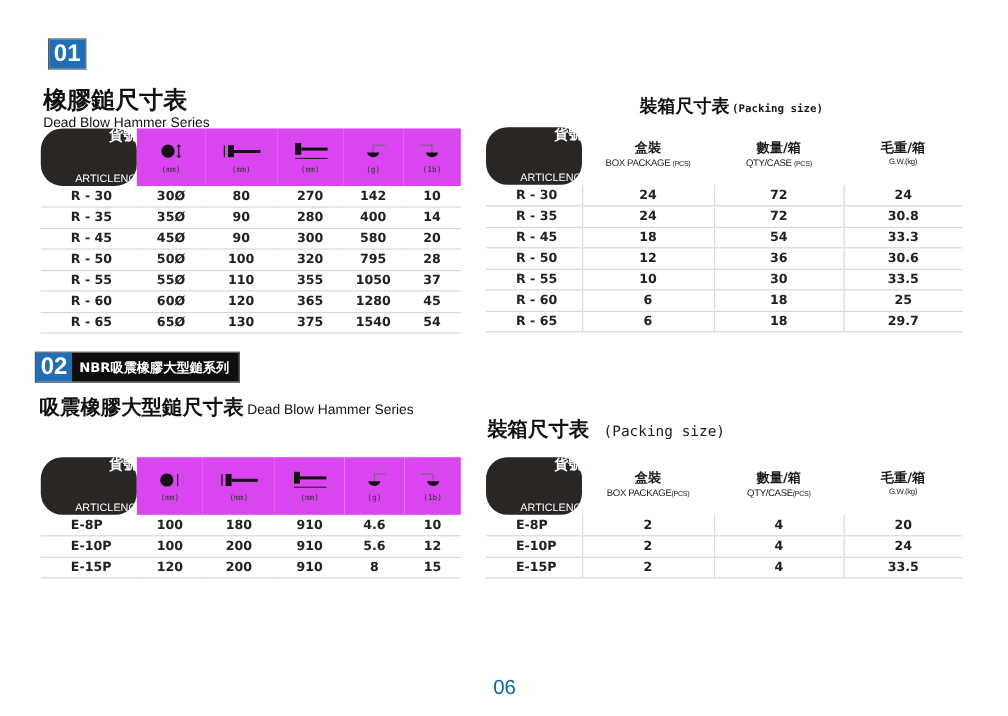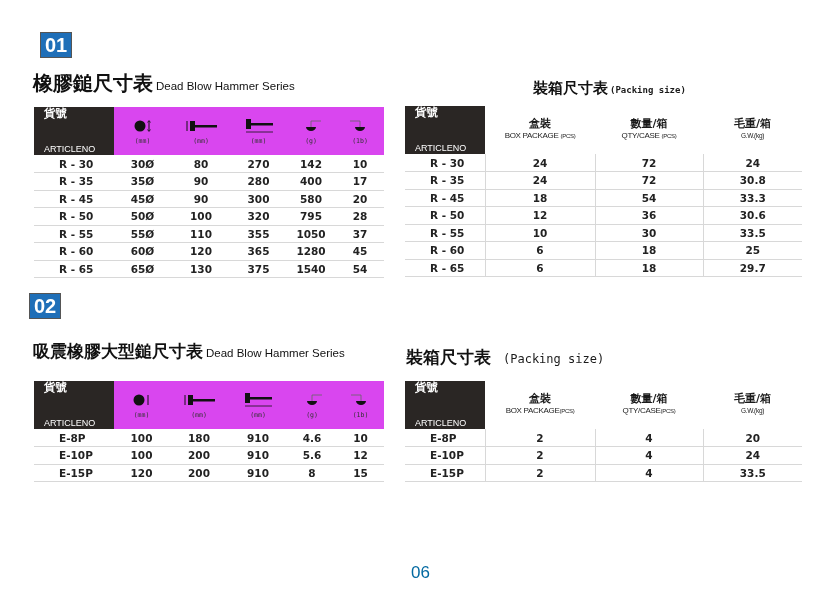--- a/index.html
+++ b/index.html
@@ -11,21 +11,21 @@
   .sec-label { background: #0d0d0d; color: #fff; font-size: 11px; font-weight: bold; padding: 0 8px 0 6px; display: flex; align-items: center; }
 
   .title { position: absolute; display: flex; align-items: baseline; white-space: nowrap; }
   .title .zh { font-size: 20px; font-weight: bold; color: #111; }
   .title .en { font-size: 11.5px; font-family: "Liberation Sans", sans-serif; margin-left: 3px; color: #111; }
   .title .mono { font-family: "DejaVu Sans Mono", monospace; font-size: 9px; font-weight: bold; margin-left: 2px; }
   .title .mono-lg { font-family: "DejaVu Sans Mono", monospace; font-size: 12px; margin-left: 12px; }
 
   table { position: absolute; border-collapse: collapse; table-layout: fixed; }
   thead th { background: #d946ef; height: 38px; vertical-align: middle; font-weight: normal; }
-  th.art { background: #2a2624; color: #fff; text-align: left; padding-left: 10px; }
+  th.art { background: #2a2624; color: #fff; text-align: right; padding-left: 10px; border-radius: 18px; }
   th.art .zh { display: block; font-size: 11.5px; font-weight: bold; line-height: 13px; }
   th.art .en { display: block; font-size: 9px; font-family: "Liberation Sans", sans-serif; line-height: 11px; margin-top: 24px; }
   .unit { display: block; font-size: 6.5px; color: #333; margin-top: 5px; font-family: "DejaVu Sans Mono", monospace; }
   .ico { display: block; height: 14px; text-align: center; }
   tbody td { font-size: 10.5px; font-weight: bold; text-align: center; height: 17.5px; border-bottom: 1px solid #d8d8d8; color: #222; font-family: "DejaVu Sans", sans-serif; }
   tbody td.art-cell { text-align: left; padding-left: 25px; }
   .pk tbody td.bl { border-left: 1px solid #d8d8d8; }
   .pk th.h { text-align: center; line-height: 12px; }
   .pk th.h .zh { display: block; font-size: 11px; font-weight: bold; }
   .pk th.h .en { display: block; font-size: 8px; font-family: "Liberation Sans", sans-serif; letter-spacing: -0.3px; }
@@ -34,21 +34,21 @@
 
   .page-num { position: absolute; left: 411px; top: 563px; font-size: 17px; font-family: "Liberation Sans", sans-serif; color: #0369a1; }
 </style>
 </head>
 <body>
 
 <div class="sec-badge" style="left:40px;top:32px;">
   <div class="sec-num">01</div>
 </div>
 
-<div class="title" style="left:33px;top:70px;">
+<div class="title" style="left:33px;top:70px;flex-direction:column;">
   <span class="zh">橡膠鎚尺寸表</span>
   <span class="en">Dead Blow Hammer Series</span>
 </div>
 
 <div class="title" style="left:533px;top:79px;">
   <span class="zh" style="font-size:15px;">裝箱尺寸表</span>
   <span class="mono">(Packing size)</span>
 </div>
 
 <table class="spec" style="left:34px;top:107px;width:350px;">
@@ -116,21 +116,21 @@
         <td>270</td>
         <td>142</td>
         <td>10</td>
       </tr>
       <tr>
         <td class="art-cell">R - 35</td>
         <td>35Ø</td>
         <td>90</td>
         <td>280</td>
         <td>400</td>
-        <td>17</td>
+        <td>14</td>
       </tr>
       <tr>
         <td class="art-cell">R - 45</td>
         <td>45Ø</td>
         <td>90</td>
         <td>300</td>
         <td>580</td>
         <td>20</td>
       </tr>
       <tr>
@@ -236,23 +236,24 @@
         <td class="art-cell">R - 65</td>
         <td class="bl">6</td>
         <td class="bl">18</td>
         <td class="bl">29.7</td>
       </tr>
     </tbody>
 </table>
 
 <div class="sec-badge" style="left:29px;top:293px;">
   <div class="sec-num">02</div>
-</div>
-
-<div class="title" style="left:33px;top:340px;justify-content:space-between;">
+  <div class="sec-label">NBR吸震橡膠大型鎚系列</div>
+</div>
+
+<div class="title" style="left:33px;top:328px;justify-content:space-between;">
   <span class="zh" style="font-size:17px;">吸震橡膠大型鎚尺寸表</span>
   <span class="en">Dead Blow Hammer Series</span>
 </div>
 
 <div class="title" style="left:406px;top:346px;">
   <span class="zh" style="font-size:17px;">裝箱尺寸表</span>
   <span class="mono-lg">(Packing size)</span>
 </div>
 
 <table class="spec" style="left:34px;top:381px;width:350px;">

